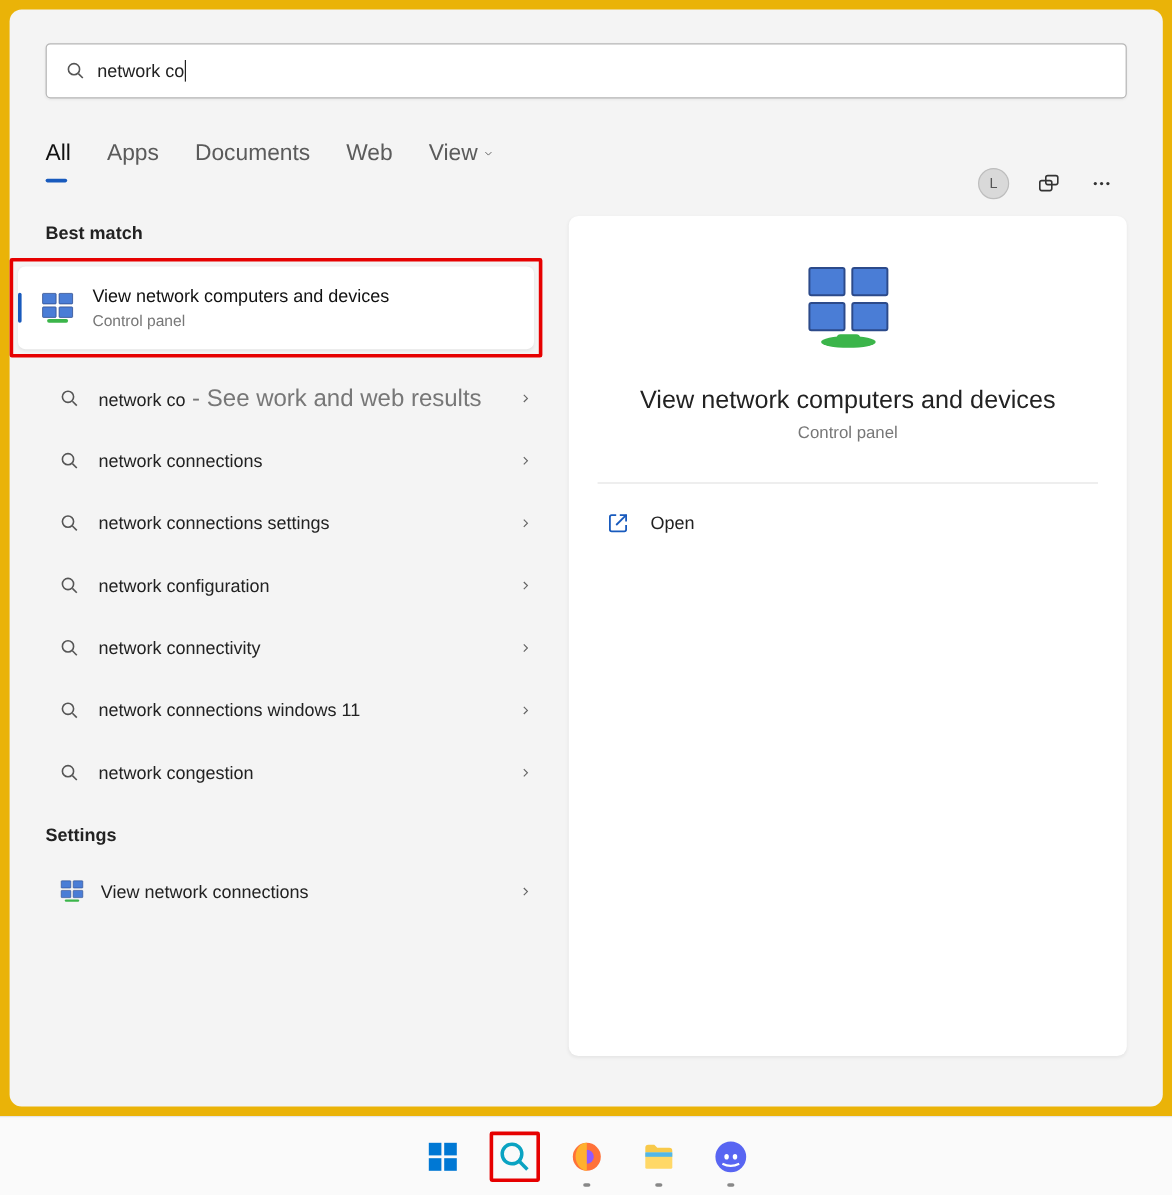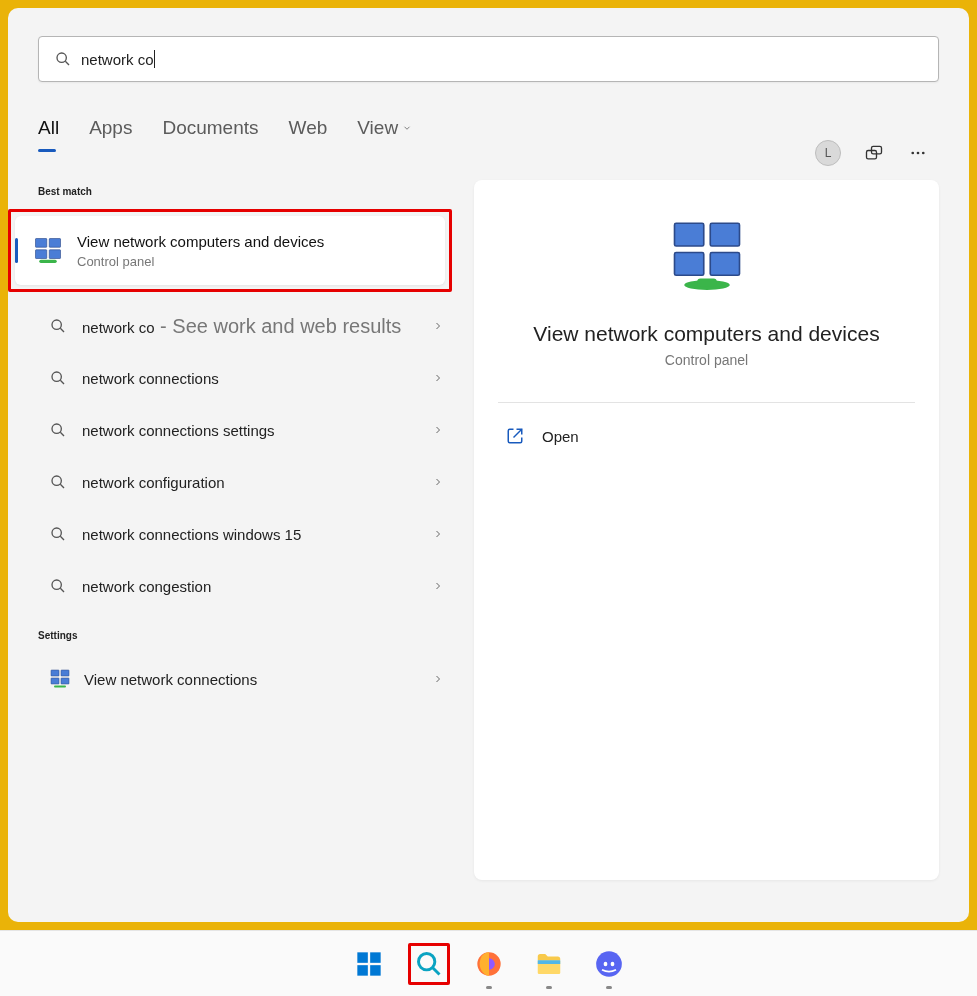--- a/index.html
+++ b/index.html
@@ -21,21 +21,21 @@
   .tab .chev { margin-left:4px; }
 
   .header-right { position:absolute; top:132px; right:40px; display:flex; align-items:center; gap:22px; }
   .avatar { width:26px; height:26px; border-radius:50%; background:#d9d9d9; border:1px solid #bdbdbd; display:flex; align-items:center; justify-content:center; font-size:12px; color:#555;}
   .icon-btn { width:22px; height:22px; display:flex; align-items:center; justify-content:center; cursor:pointer; color:#333;}
 
   .content { display:flex; margin-top:34px; gap:26px; }
   .left-col { width: 410px; }
   .right-col { flex:1; background:#fff; border-radius:8px; padding:40px 24px; height:700px; box-shadow:0 1px 3px rgba(0,0,0,0.06); }
 
-  .section-label { font-size:10px; font-weight:600; color:#222; margin-bottom:12px; margin-top:6px;}
+  .section-label { font-size:15px; font-weight:600; color:#222; margin-bottom:12px; margin-top:6px;}
   
   .best-match-card { background:#fff; border-radius:6px; padding:16px 16px 16px 12px; display:flex; align-items:center; position:relative; box-shadow:0 1px 3px rgba(0,0,0,0.07);}
   .best-match-card::before { content:""; position:absolute; left:0; top:22px; bottom:22px; width:3px; background:#185abd; border-radius:2px;}
   .bm-icon { width:30px; height:30px; margin-right:14px; margin-left:6px; flex:0 0 auto;}
   .bm-text .bm-title { font-size:15px; color:#111; line-height:1.35; }
   .bm-text .bm-sub { font-size:13px; color:#777; margin-top:2px;}
   .red-box-bm { border:3px solid #e60000; border-radius:2px; padding:4px; margin-left:-30px; margin-right:-4px;}
 
   .list { margin-top:8px; }
   .list-item { display:flex; align-items:center; height:52px; cursor:pointer; padding:0 4px 0 10px;}
@@ -175,21 +175,33 @@
                 <polyline points="9 6 15 12 9 18"></polyline>
               </svg>
           </div>
           <div class="list-item">
             <div class="li-icon">
                 <svg width="16" height="16" viewBox="0 0 24 24" fill="none" stroke="#555" stroke-width="2">
                   <circle cx="10" cy="10" r="7"></circle>
                   <line x1="21" y1="21" x2="15.5" y2="15.5"></line>
                 </svg>
               </div>
-            <div class="li-text">network connections windows 15</div>
+            <div class="li-text">network connectivity</div>
+            <svg class="chev" width="12" height="12" viewBox="0 0 24 24" fill="none" stroke="#666" stroke-width="2">
+                <polyline points="9 6 15 12 9 18"></polyline>
+              </svg>
+          </div>
+          <div class="list-item">
+            <div class="li-icon">
+                <svg width="16" height="16" viewBox="0 0 24 24" fill="none" stroke="#555" stroke-width="2">
+                  <circle cx="10" cy="10" r="7"></circle>
+                  <line x1="21" y1="21" x2="15.5" y2="15.5"></line>
+                </svg>
+              </div>
+            <div class="li-text">network connections windows 11</div>
             <svg class="chev" width="12" height="12" viewBox="0 0 24 24" fill="none" stroke="#666" stroke-width="2">
                 <polyline points="9 6 15 12 9 18"></polyline>
               </svg>
           </div>
           <div class="list-item">
             <div class="li-icon">
                 <svg width="16" height="16" viewBox="0 0 24 24" fill="none" stroke="#555" stroke-width="2">
                   <circle cx="10" cy="10" r="7"></circle>
                   <line x1="21" y1="21" x2="15.5" y2="15.5"></line>
                 </svg>

